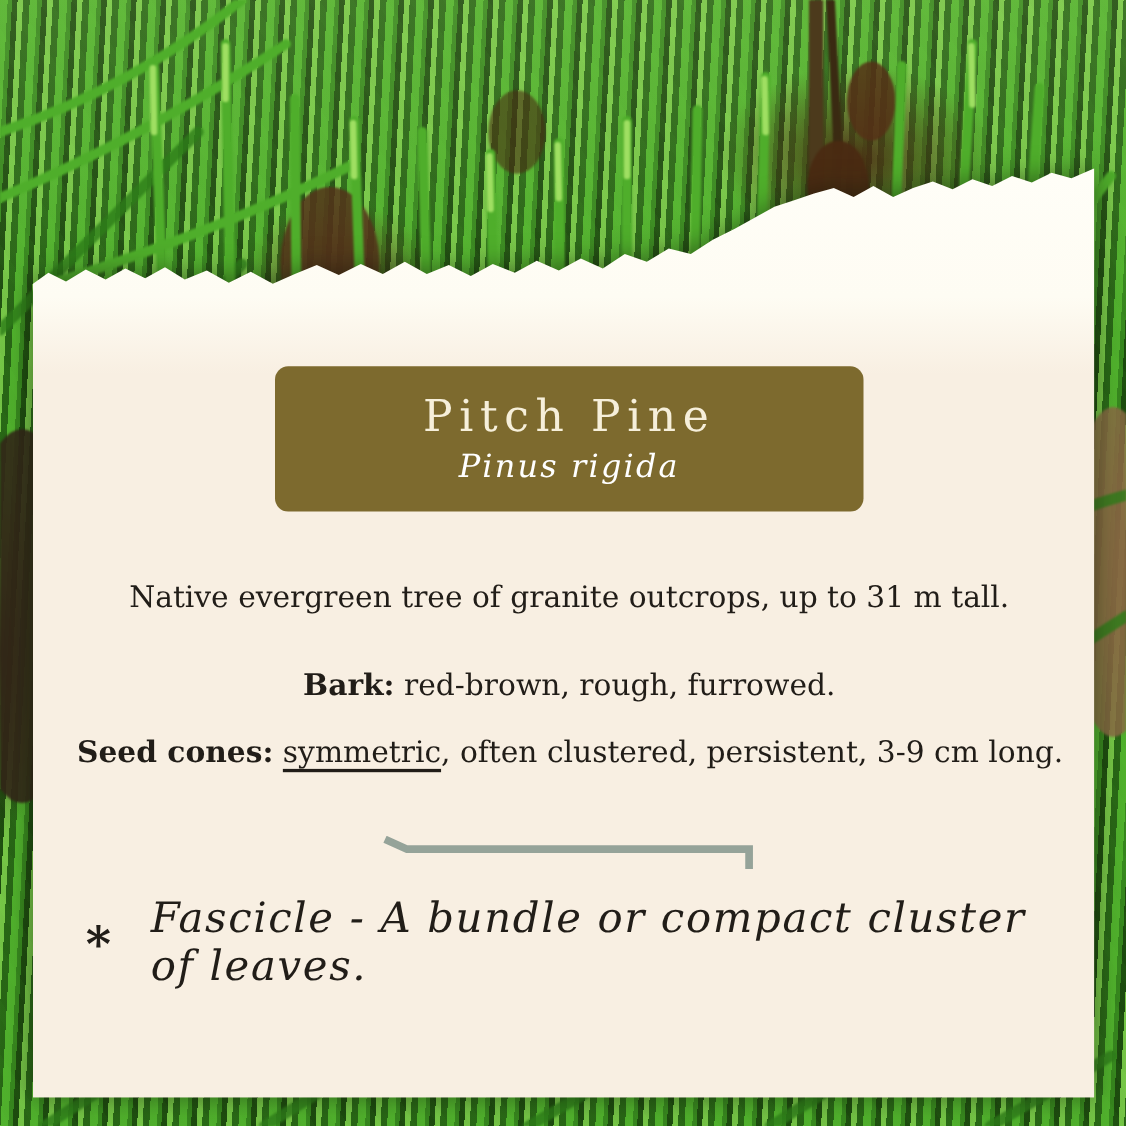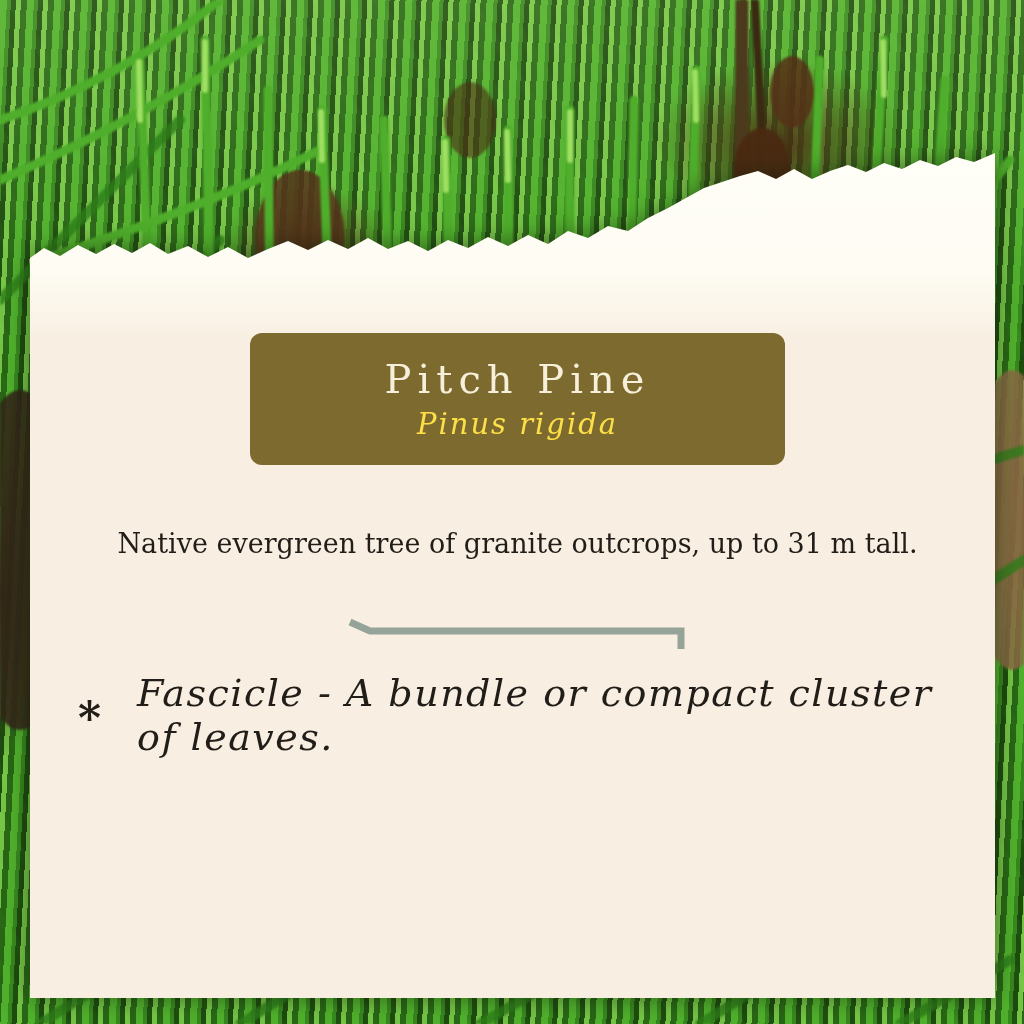--- a/index.html
+++ b/index.html
@@ -56,21 +56,21 @@
   
   .title-box{
     width:535px;height:132px;margin:193px auto 0;
     background:#7d6a2e;border-radius:12px;
     display:flex;flex-direction:column;align-items:center;justify-content:center;gap:6px;
   }
   .title{
     color:#f6efda;font-size:40px;letter-spacing:6px;line-height:1.1;
   }
   .subtitle{
-    color:#fde047;font-size:29px;font-style:italic;letter-spacing:2px;
+    color:#ffffff;font-size:29px;font-style:italic;letter-spacing:2px;
   }
 
   
   .body{
     margin:0;color:#211d18;font-size:27px;line-height:47px;white-space:nowrap;text-align:center;
   }
   .intro{margin-top:55px;}
   .leaves{margin-top:15px;}
   .bark{margin-top:33px;}
   .seed{margin-top:14px;}
@@ -155,21 +155,23 @@
       <div class="content">
 
         <div class="title-box">
           <div class="title">Pitch Pine</div>
           <div class="subtitle">Pinus rigida</div>
         </div>
 
         <p class="body intro">Native evergreen tree of granite outcrops, up to 31 m tall.</p>
 
 
+        <p class="body bark"><span class="bold">Bark:</span><span> red-brown, rough, furrowed.</span></p>
 
+        <p class="body seed"><span class="bold">Seed cones:</span><span> </span><span class="u">symmetric</span><span>, often clustered, persistent, 3-9 cm long.</span></p>
 
         <svg class="divider" width="340" height="32" viewBox="0 0 340 32">
           <path d="M2 3 L22 12 L333 12 L333 30" stroke="#95a399" stroke-width="7" fill="none"></path>
         </svg>
 
         <div class="footnote">
           <span class="ast">*</span>
           <span class="fn-text">Fascicle - A bundle or compact cluster of leaves.</span>
         </div>
 

